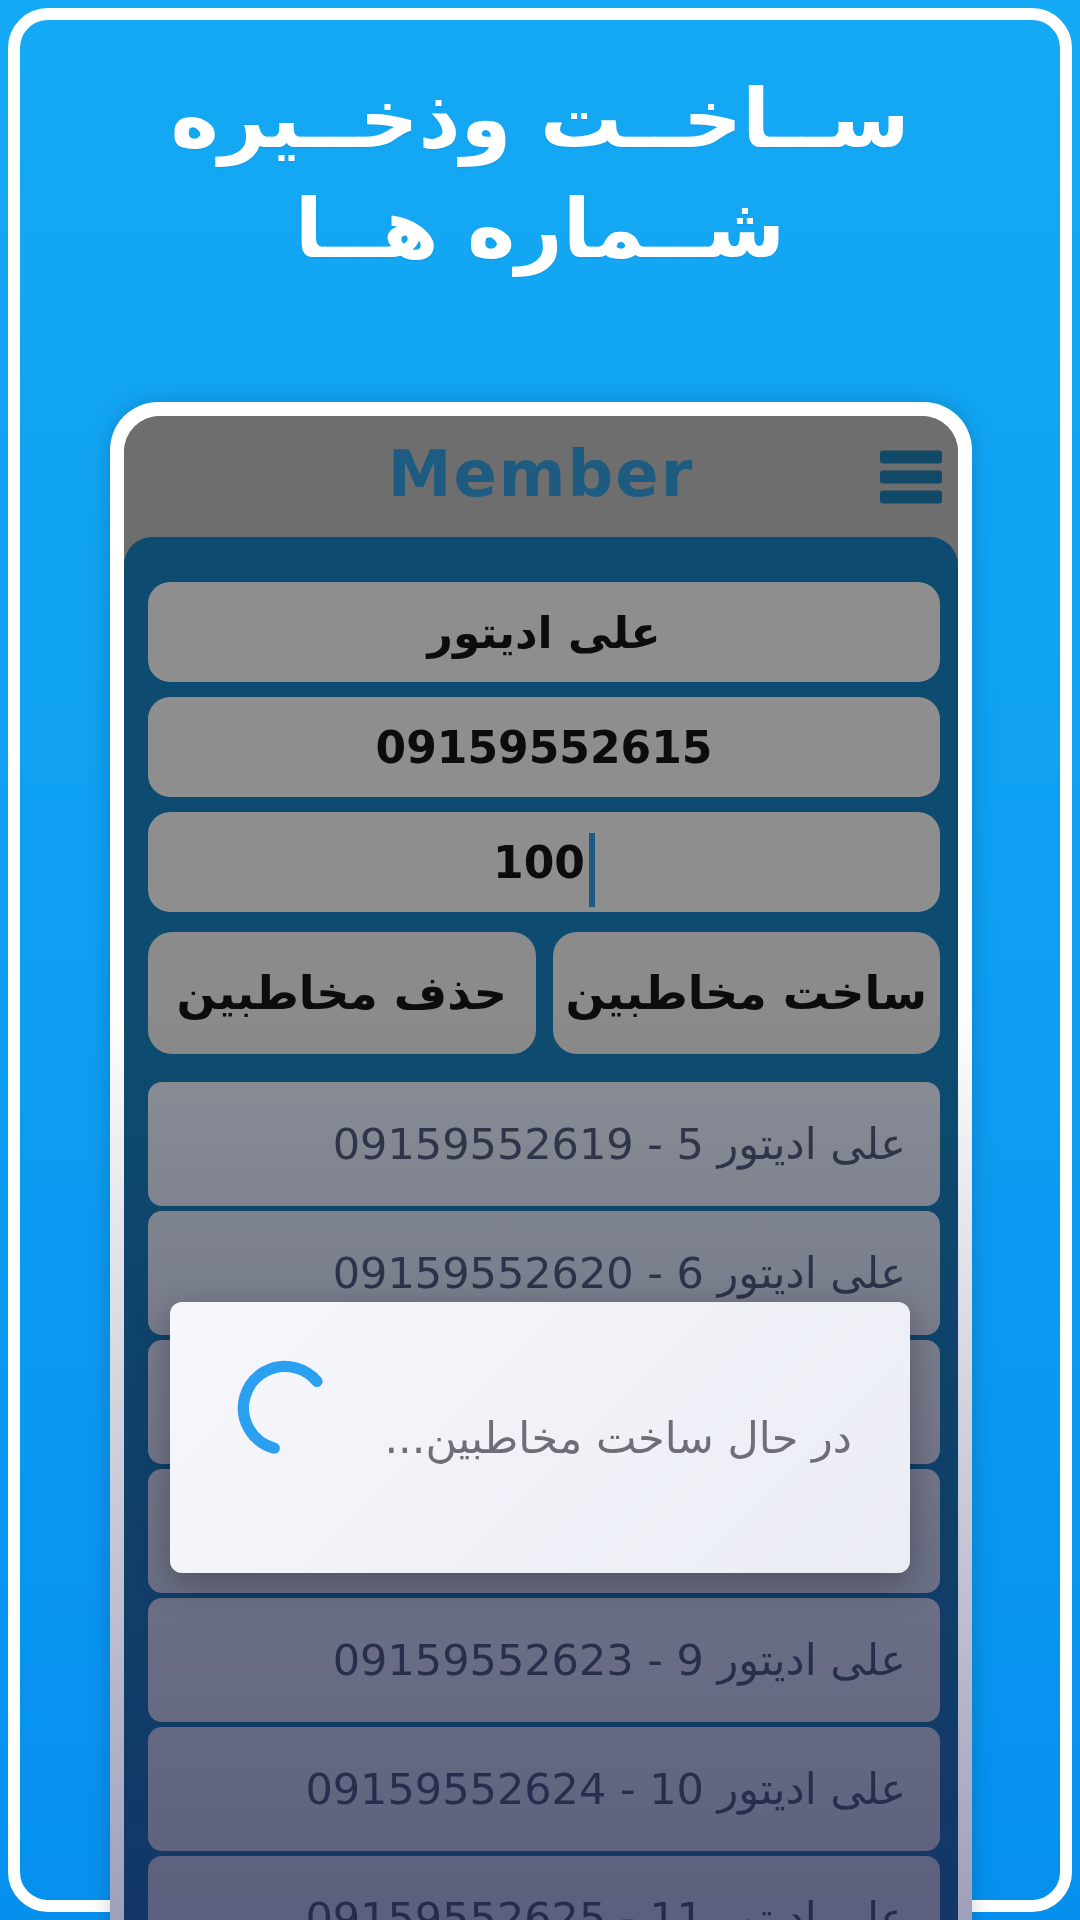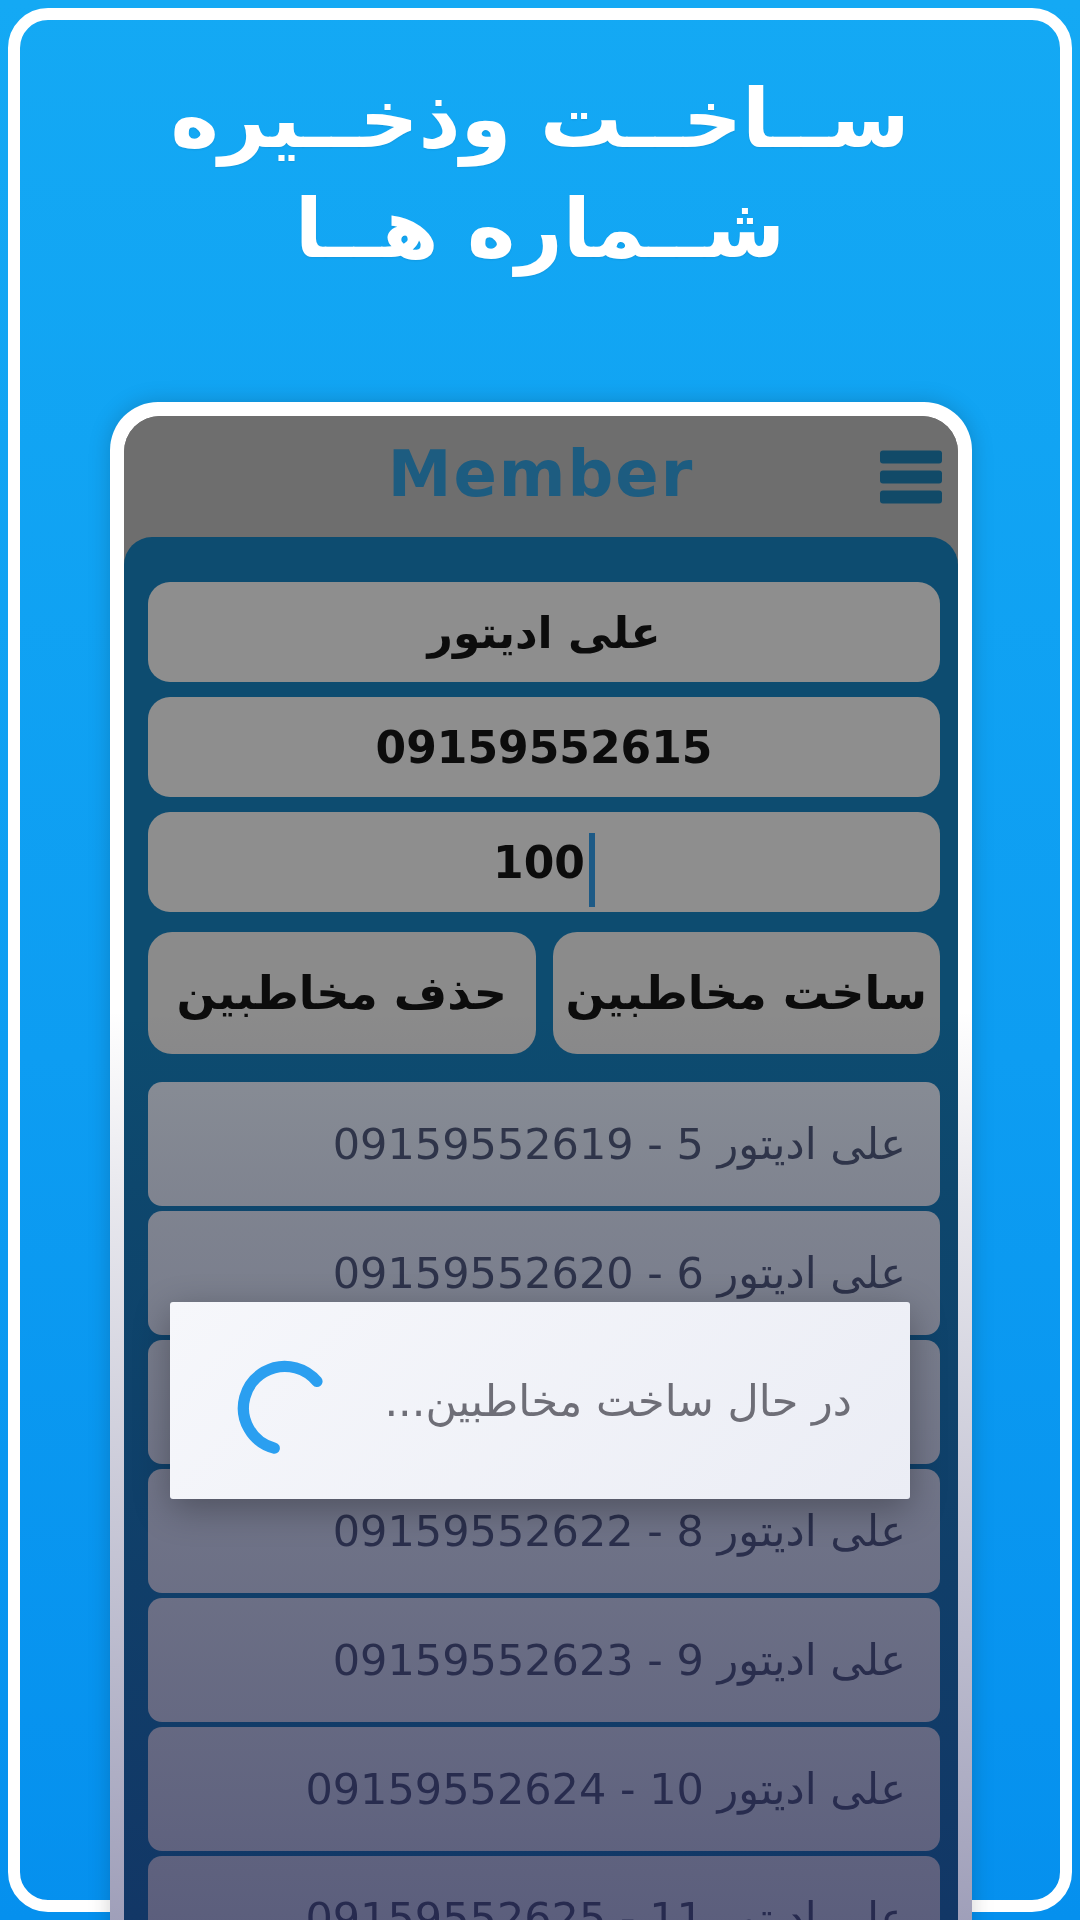--- a/index.html
+++ b/index.html
@@ -83,23 +83,23 @@
     pointer-events:none;
     background:linear-gradient(180deg,
       rgba(20,20,75,0) 0%,
       rgba(20,20,75,0) 38%,
       rgba(22,22,80,0.10) 50%,
       rgba(25,25,88,0.45) 100%);
   }
 
   
   .dialog{
-    position:absolute;left:170px;top:1302px;width:740px;height:197px;
+    position:absolute;left:170px;top:1302px;width:740px;height:271px;
     background:linear-gradient(135deg,#f6f7fb 0%,#ebedf5 100%);
-    border-radius:3px;box-shadow:0 10px 36px rgba(0,0,0,0.30);
+    border-radius:12px;box-shadow:0 10px 36px rgba(0,0,0,0.30);
   }
   .spinner{position:absolute;left:63px;top:54px;width:104px;height:104px;}
   .dialog-text{
     position:absolute;right:58px;top:50%;transform:translateY(-50%);
     font-size:43px;color:#6e6e77;direction:rtl;white-space:nowrap;
   }
 </style>
 </head>
 <body>
 

